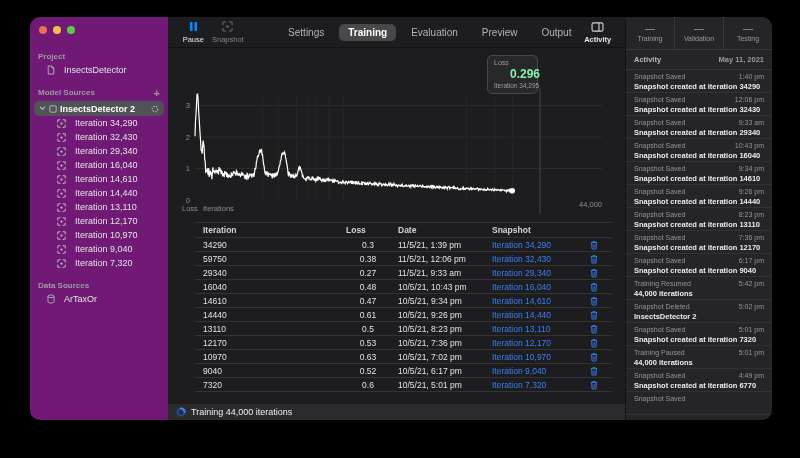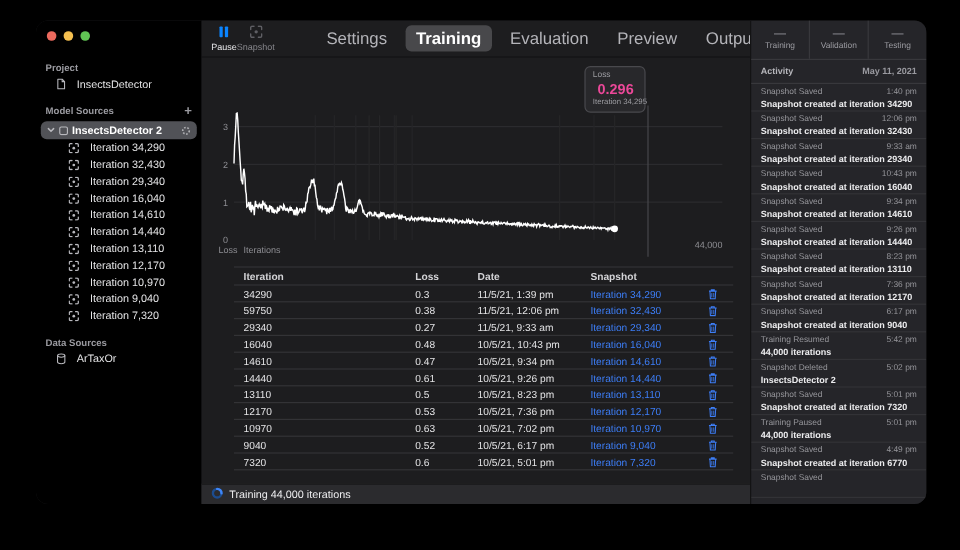--- a/index.html
+++ b/index.html
@@ -2,21 +2,21 @@
 <html><head>
 <meta charset="utf-8">
 <style>
   * { margin:0; padding:0; box-sizing:border-box; }
   html,body { width:800px; height:458px; background:#000; overflow:hidden;
               font-family:"Liberation Sans","DejaVu Sans",sans-serif; }
   .window { position:absolute; left:30px; top:17px; width:742px; height:403px;
             border-radius:10px; overflow:hidden; display:flex; background:#1d1d1f; }
 
   
-  .sidebar { width:138px; background:#000000; flex:none; display:flex; flex-direction:column; }
+  .sidebar { width:138px; background:#701a75; flex:none; display:flex; flex-direction:column; }
   .lights { display:flex; gap:6px; padding:9px 0 0 9px; height:24px; }
   .light { width:8px; height:8px; border-radius:50%; }
   .light.red{ background:#ec6a5e;} .light.yellow{ background:#f4bf4f;} .light.green{ background:#61c554;}
   .sec-head { display:flex; align-items:center; font-size:8px; font-weight:bold; color:#9b9ba1;
               padding:0 8px; height:13px; margin-top:9px; }
   .sec-head .plus { margin-left:auto; font-size:11px; color:#9b9ba1; line-height:10px; cursor:default; }
   .srow { display:flex; align-items:center; height:14px; font-size:9px; color:#e4e4e6; gap:9px; }
   .srow .icon { display:flex; color:#b9b9be; }
   .srow.proj { padding-left:17px; }
   .srow.model-sel { background:#515257; border-radius:5px; margin:2px 4px 0 4px; height:15px;
@@ -28,40 +28,40 @@
   
   .main { width:457px; flex:none; display:flex; flex-direction:column; background:#1d1d1f; }
   .toolbar { height:31px; flex:none; border-bottom:1px solid #131314; display:flex; align-items:center; padding-left:8px; }
   .tbtn { display:flex; flex-direction:column; align-items:center; justify-content:center; gap:2px; width:38px; }
   .tbtn .ticon { display:flex; height:12px; align-items:center; }
   .tbtn .tlbl { font-size:7.5px; color:#e8e8ea;text-align:center; }
   .tbtn.disabled .tlbl { color:#86868b; }
   .tbtn.disabled .ticon { color:#5f5f64; }
   .pause-icon { color:#0a84ff; }
   .tabs { display:flex; gap:6px; margin-left:34px; align-items:center; }
-  .tab { font-size:14px; color:#b4b4b9; padding:3px 9px; border-radius:5px; }
+  .tab { font-size:10px; color:#b4b4b9; padding:3px 9px; border-radius:5px; }
   .tab.sel { background:#48484b; color:#fff; font-weight:bold; }
   .activity-btn { margin-left:auto; margin-right:10px; color:#d6d6d8; }
   .activity-btn .tlbl { font-weight:bold; font-size:7.5px; }
 
   .content { flex:1; position:relative; overflow:hidden; }
   #loss-chart { position:absolute; left:0; top:0; }
   .chart-tooltip { position:absolute; left:319px; top:7px; width:51px; background:#28282b;
                    border:1px solid #49494d; border-radius:5px; padding:3px 6px 4px 6px; z-index:3; }
   .tt-label { font-size:7px; color:#9c9ca1; }
-  .tt-value { font-size:12px; color:#ec4899; font-weight:bold; margin:1px 4px; }
+  .tt-value { font-size:12px; color:#86efac; font-weight:bold; margin:1px 16px; }
   .tt-iter  { font-size:6.5px; color:#9c9ca1; white-space:nowrap; }
 
   
   .table { position:absolute; left:27px; top:174px; width:416px; }
   .trow { display:grid; grid-template-columns:151px 44px 102px 84px 1fr; align-items:center;
           height:14px; border-bottom:1px solid #333336; font-size:8.5px; color:#e3e3e5; }
   .trow.head { height:16px; border-top:1px solid #333336; font-weight:bold; color:#d4d4d7; font-size:8.5px; }
   .c-iter { padding-left:8px; }
-  .c-loss { text-align:left; }
+  .c-loss { text-align:center; }
   .trow.head .c-loss { text-align:left; }
   .c-date { padding-left:8px; }
   .snap-link { color:#3d7ef7; text-decoration:none; }
   .c-trash { display:flex; justify-content:center; }
   .trash { color:#3d7ef7; display:flex; }
 
   .statusbar { height:17px; flex:none; background:#2b2b2e; border-top:1px solid #1a1a1b;
                display:flex; align-items:center; gap:5px; padding-left:8px; }
   .statusbar .stext { font-size:9px; color:#ededef; }
 

